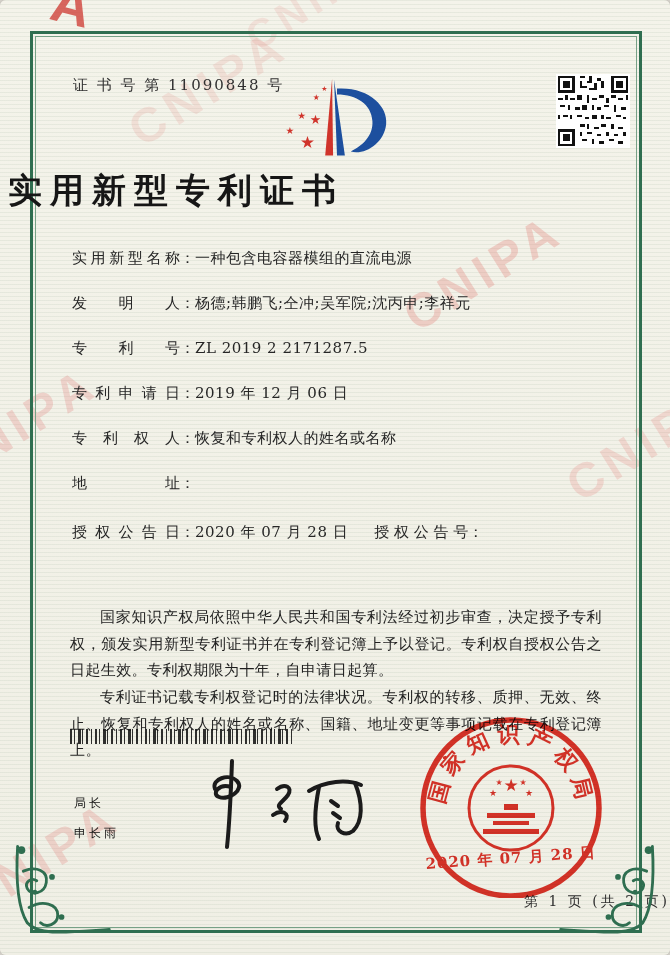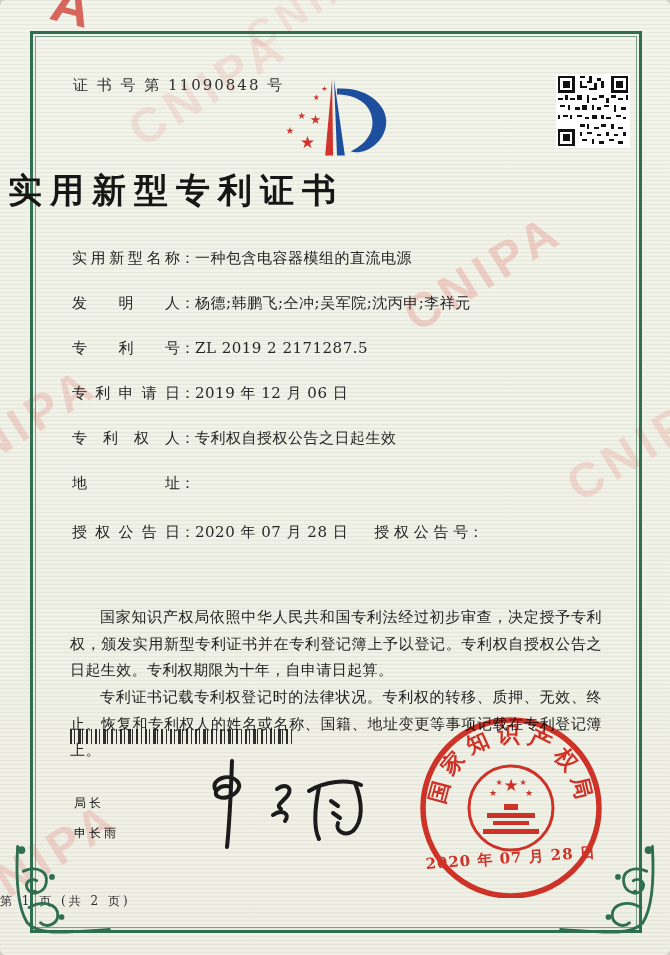--- a/index.html
+++ b/index.html
@@ -46,22 +46,22 @@
       #141414 12px 13px, transparent 13px 16px,
       #141414 16px 18px, transparent 18px 21px,
       #141414 21px 22px, transparent 22px 25px);}
   
   .director{position:absolute;left:74px;top:788px;z-index:3;font-size:12px;font-weight:400;
             letter-spacing:3px;line-height:30px;color:#141414;}
   .signature{position:absolute;left:185px;top:755px;z-index:3;}
   
   .seal{position:absolute;left:404px;top:712px;z-index:4;mix-blend-mode:multiply;opacity:.93;}
   
-  .footer{position:absolute;left:0;right:0;top:893px;z-index:3;text-align:left;
-          font-size:12px;letter-spacing:3px;color:#2e2e2e;}
+  .footer{position:absolute;left:0;right:0;top:893px;z-index:3;text-align:right;
+          font-size:14px;letter-spacing:3px;color:#2e2e2e;}
   
   .corner{position:absolute;z-index:4;}
   .corner-left{left:10px;top:833px;}
   .corner-right{right:10px;top:833px;transform:scaleX(-1);}
 </style>
 </head>
 <body>
 
 <div class="sheet">
 
@@ -130,21 +130,21 @@
       <span class="f-value">ZL 2019 2 2171287.5</span>
     </div>
     <div class="f-row">
       <span class="f-label">专利申请日</span>
         <span class="f-colon">：</span>
       <span class="f-value">2019 年 12 月 06 日</span>
     </div>
     <div class="f-row">
       <span class="f-label">专利权人</span>
         <span class="f-colon">：</span>
-      <span class="f-value">专利权自授权公告之日起生效</span>
+      <span class="f-value">恢复和专利权人的姓名或名称</span>
     </div>
     <div class="f-row row-addr">
       <span class="f-label">地址</span>
         <span class="f-colon">：</span>
     </div>
     <div class="f-row">
       <span class="f-label">授权公告日</span>
         <span class="f-colon">：</span>
       <span class="f-value">2020 年 07 月 28 日</span>
       <span class="f-label2">授权公告号</span>

